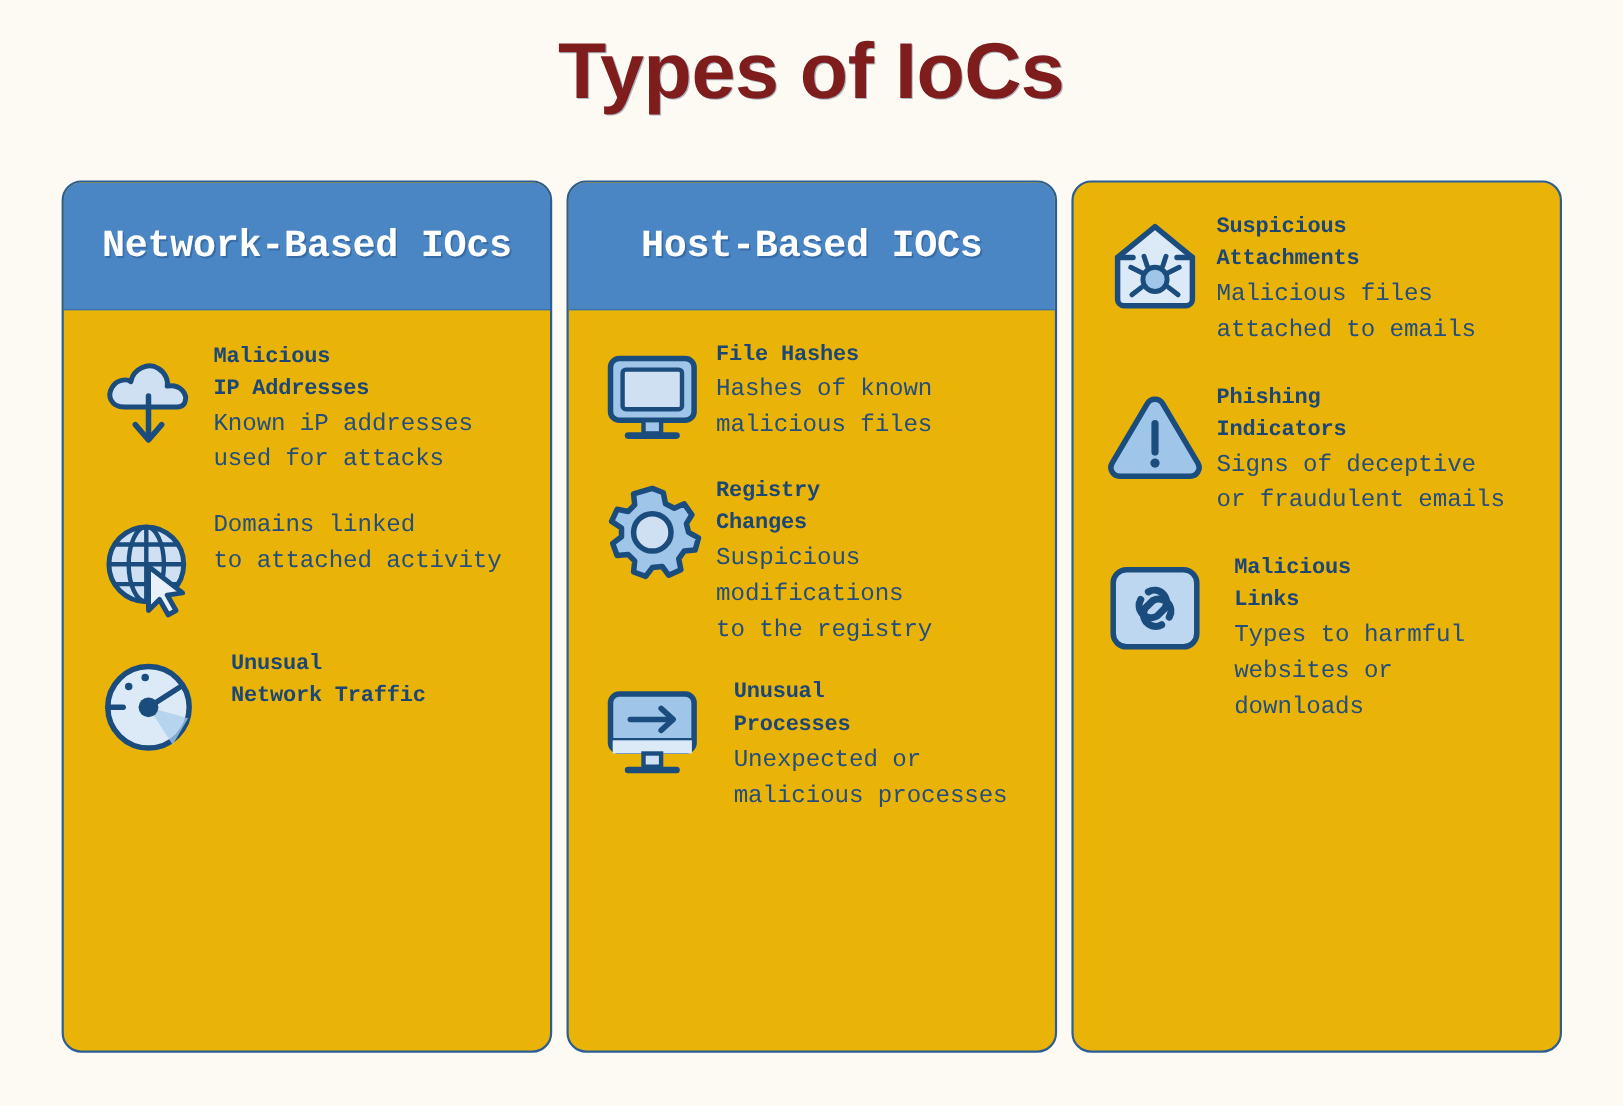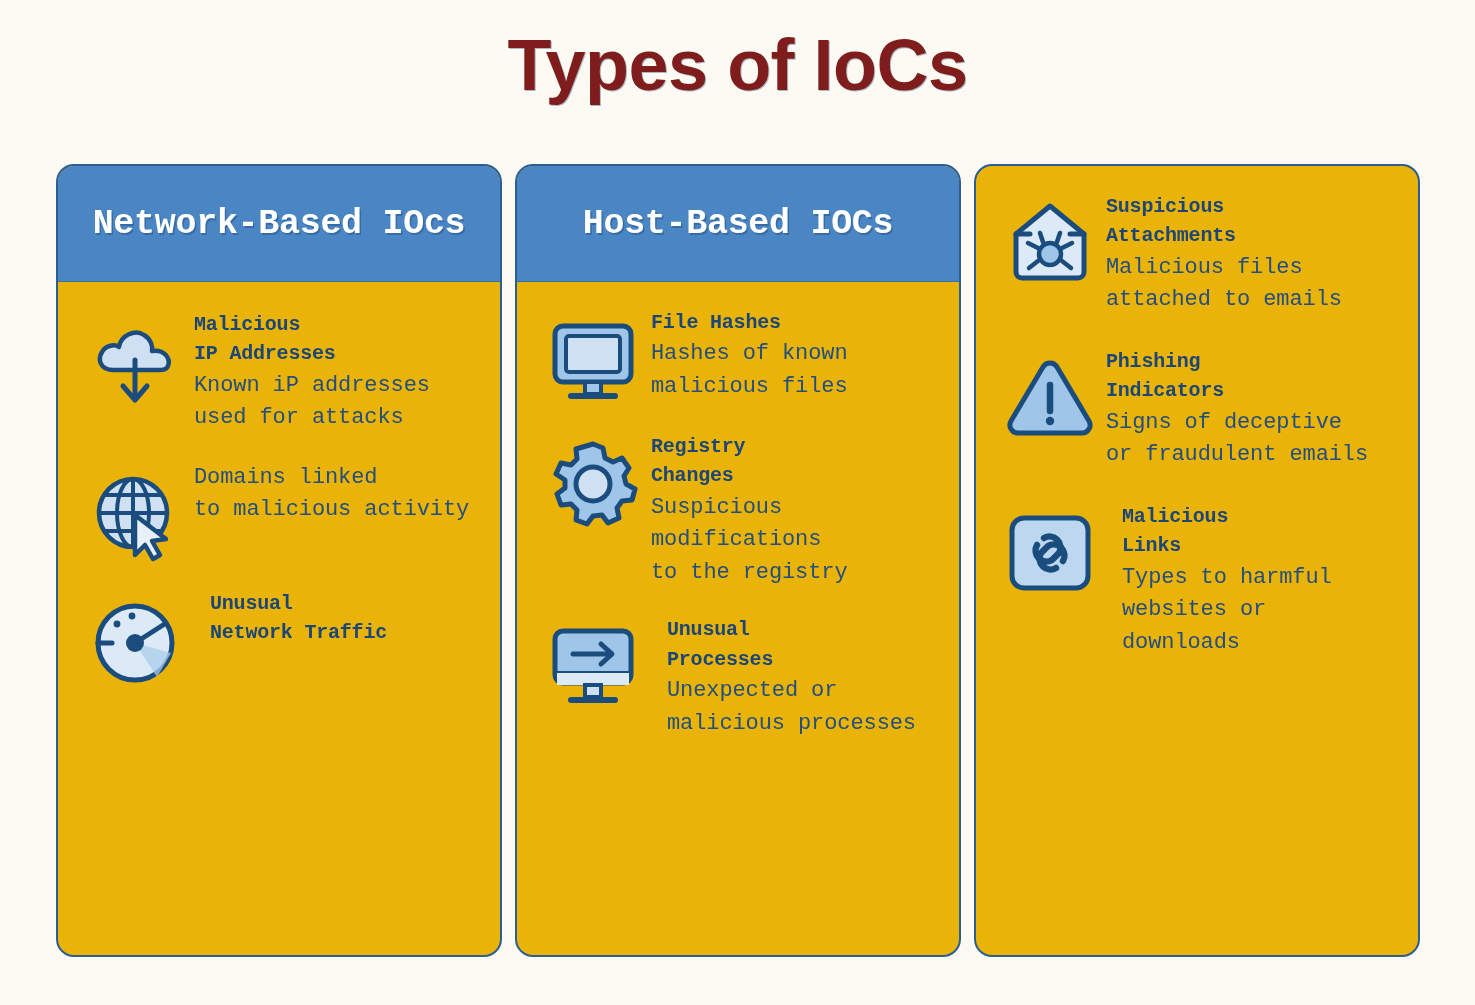--- a/index.html
+++ b/index.html
@@ -165,21 +165,21 @@
               <line x1="12" y1="46" x2="80" y2="46" stroke="#1B4C7E" stroke-width="4"></line>
               <line x1="18" y1="28" x2="74" y2="28" stroke="#1B4C7E" stroke-width="4"></line>
               <line x1="18" y1="64" x2="74" y2="64" stroke="#1B4C7E" stroke-width="4"></line>
               <line x1="46" y1="12" x2="46" y2="80" stroke="#1B4C7E" stroke-width="4"></line>
               <path d="M48 48 L48 88 L58 78 L66 92 L73 88 L65 74 L79 72 Z" fill="#E8F1FA" stroke="#1B4C7E" stroke-width="4.5" stroke-linejoin="round"></path>
             </svg>
           </div>
           <div class="item-text">
             <div class="item-desc">
               <span>Domains linked</span><br>
-              <span>to malicious activity</span>
+              <span>to attached activity</span>
             </div>
           </div>
         </div>
 
         <div class="item">
           <div class="item-icon">
             <svg width="96" height="96" viewBox="0 0 96 96">
               <circle cx="48" cy="48" r="37" fill="#DCEAF7" stroke="#1B4C7E" stroke-width="5"></circle>
               <path d="M48 48 L84 58 L70 82 Z" fill="#A9CCE9" opacity="0.75"></path>
               <line x1="48" y1="48" x2="76" y2="30" stroke="#1B4C7E" stroke-width="5" stroke-linecap="round"></line>

